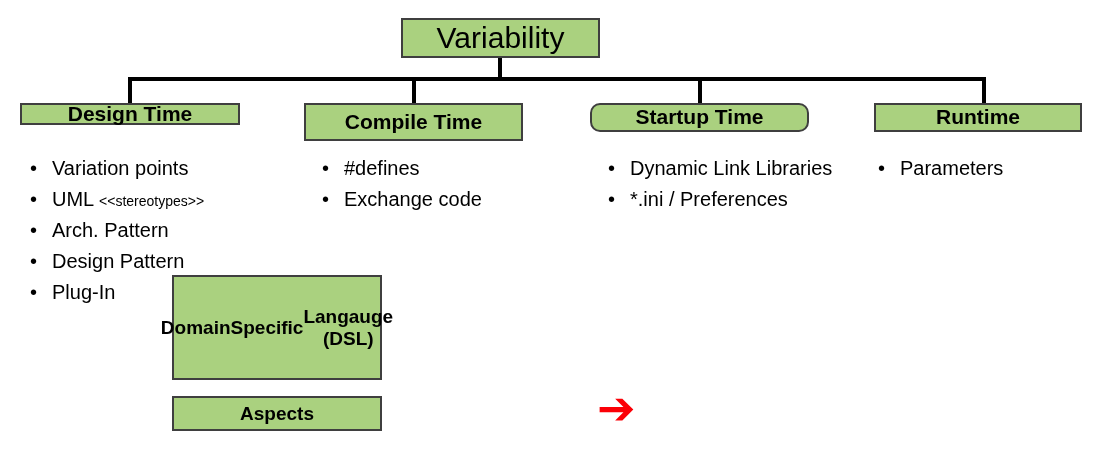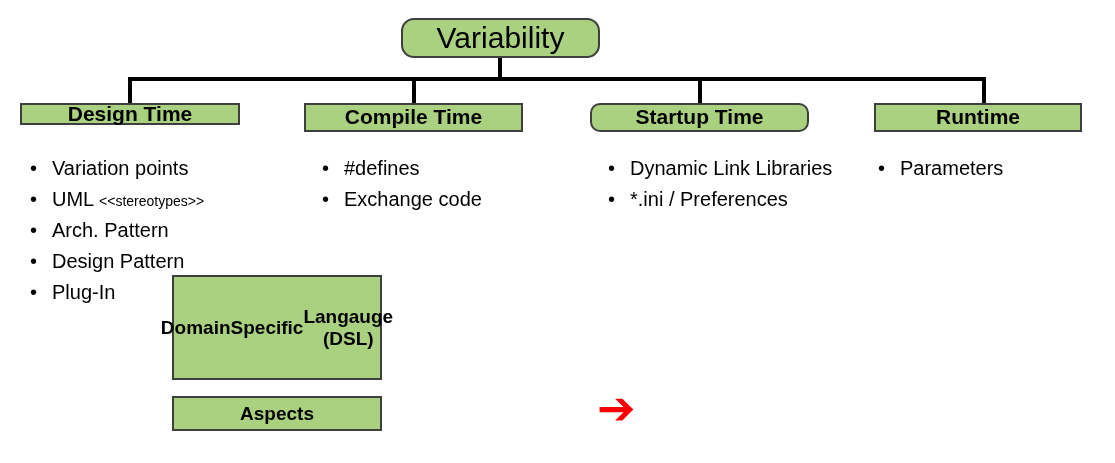--- a/index.html
+++ b/index.html
@@ -107,29 +107,29 @@
 
 <div id="canvas">
 
   <div class="line vline" style="left:498px; top:57px; height:22px;"></div>
   <div class="line hline" style="left:128px; top:77px; width:856px;"></div>
   <div class="line vline" style="left:128px; top:77px; height:26px;"></div>
   <div class="line vline" style="left:412px; top:77px; height:26px;"></div>
   <div class="line vline" style="left:698px; top:77px; height:26px;"></div>
   <div class="line vline" style="left:982px; top:77px; height:26px;"></div>
 
-  <div class="box root" style="left:401px; top:18px; width:199px; height:40px;border-radius:13px;">
+  <div class="box root" style="left:401px; top:18px; width:199px; height:40px;">
     <span>Variability</span>
   </div>
 
   <div class="box level2" style="left:20px; top:103px; width:220px; height:22px;">
     <span>Design Time</span>
   </div>
 
-  <div class="box level2" style="left:304px; top:103px; width:219px; height:29px;">
+  <div class="box level2" style="left:304px; top:103px; width:219px; height:38px;">
     <span>Compile Time</span>
   </div>
 
   <div class="box level2" style="left:590px; top:103px; width:219px; height:29px;border-radius:10px;">
     <span>Startup Time</span>
   </div>
 
   <div class="box level2" style="left:874px; top:103px; width:208px; height:29px;">
     <span>Runtime</span>
   </div>

